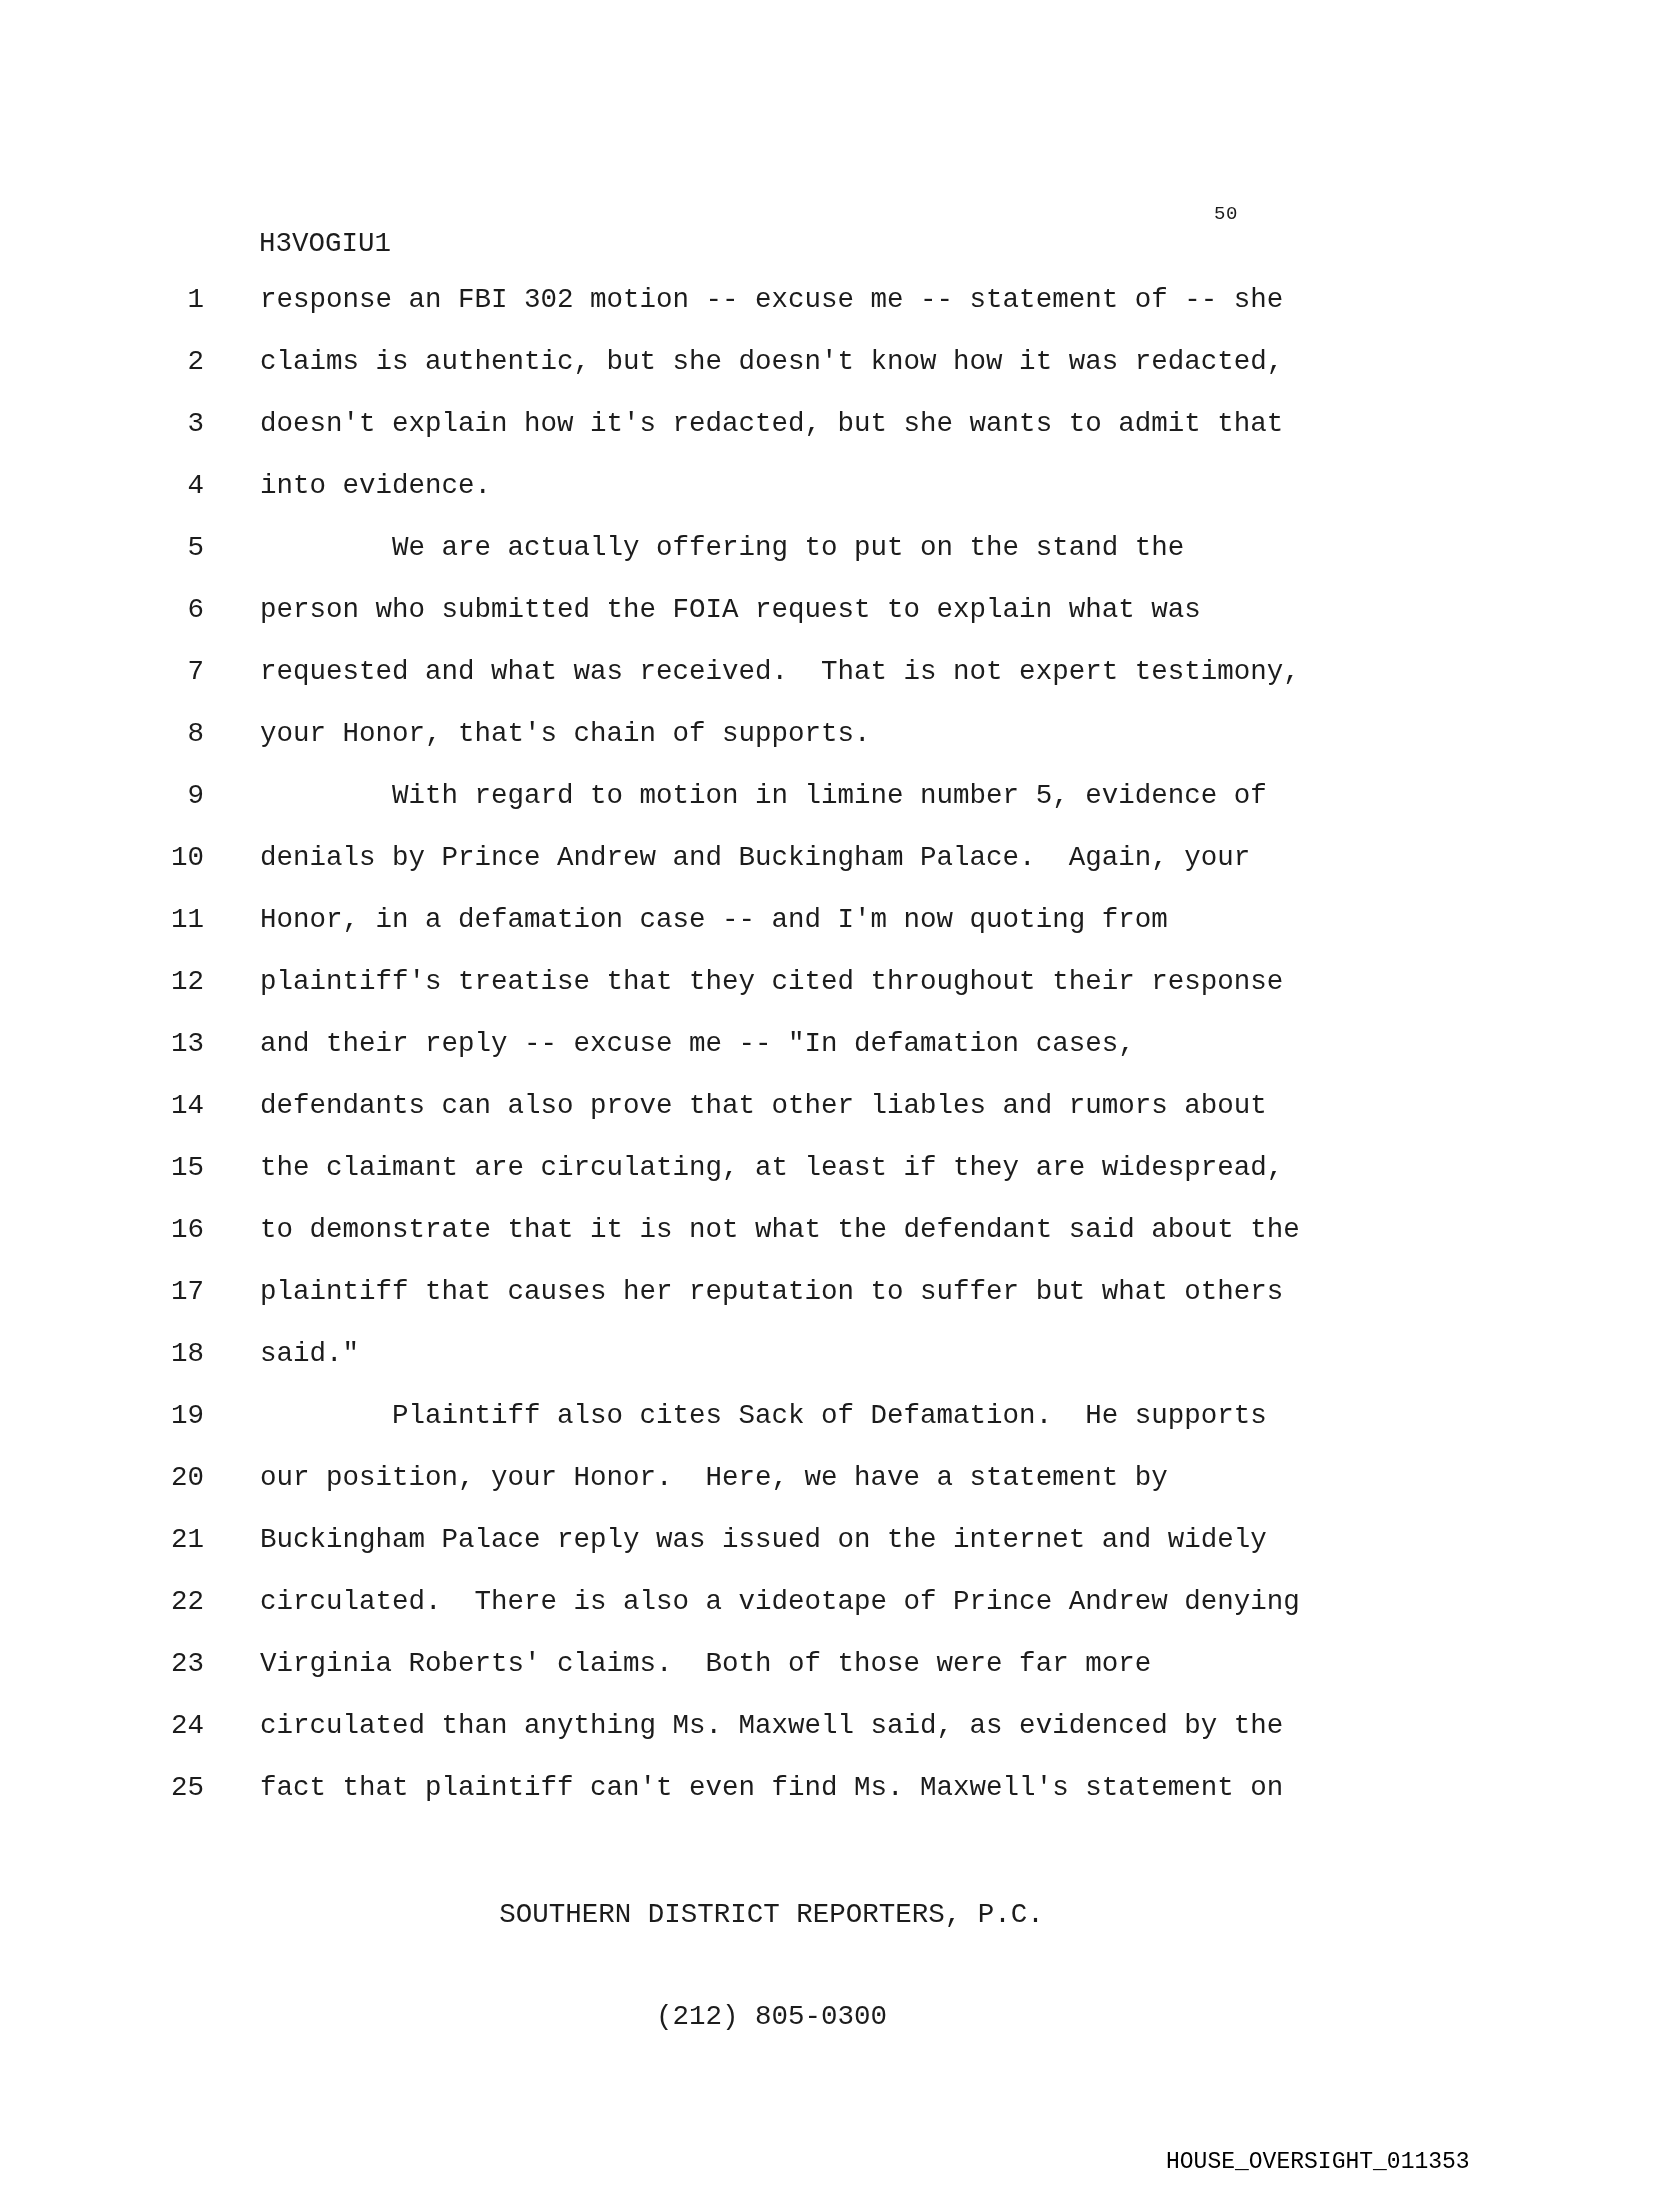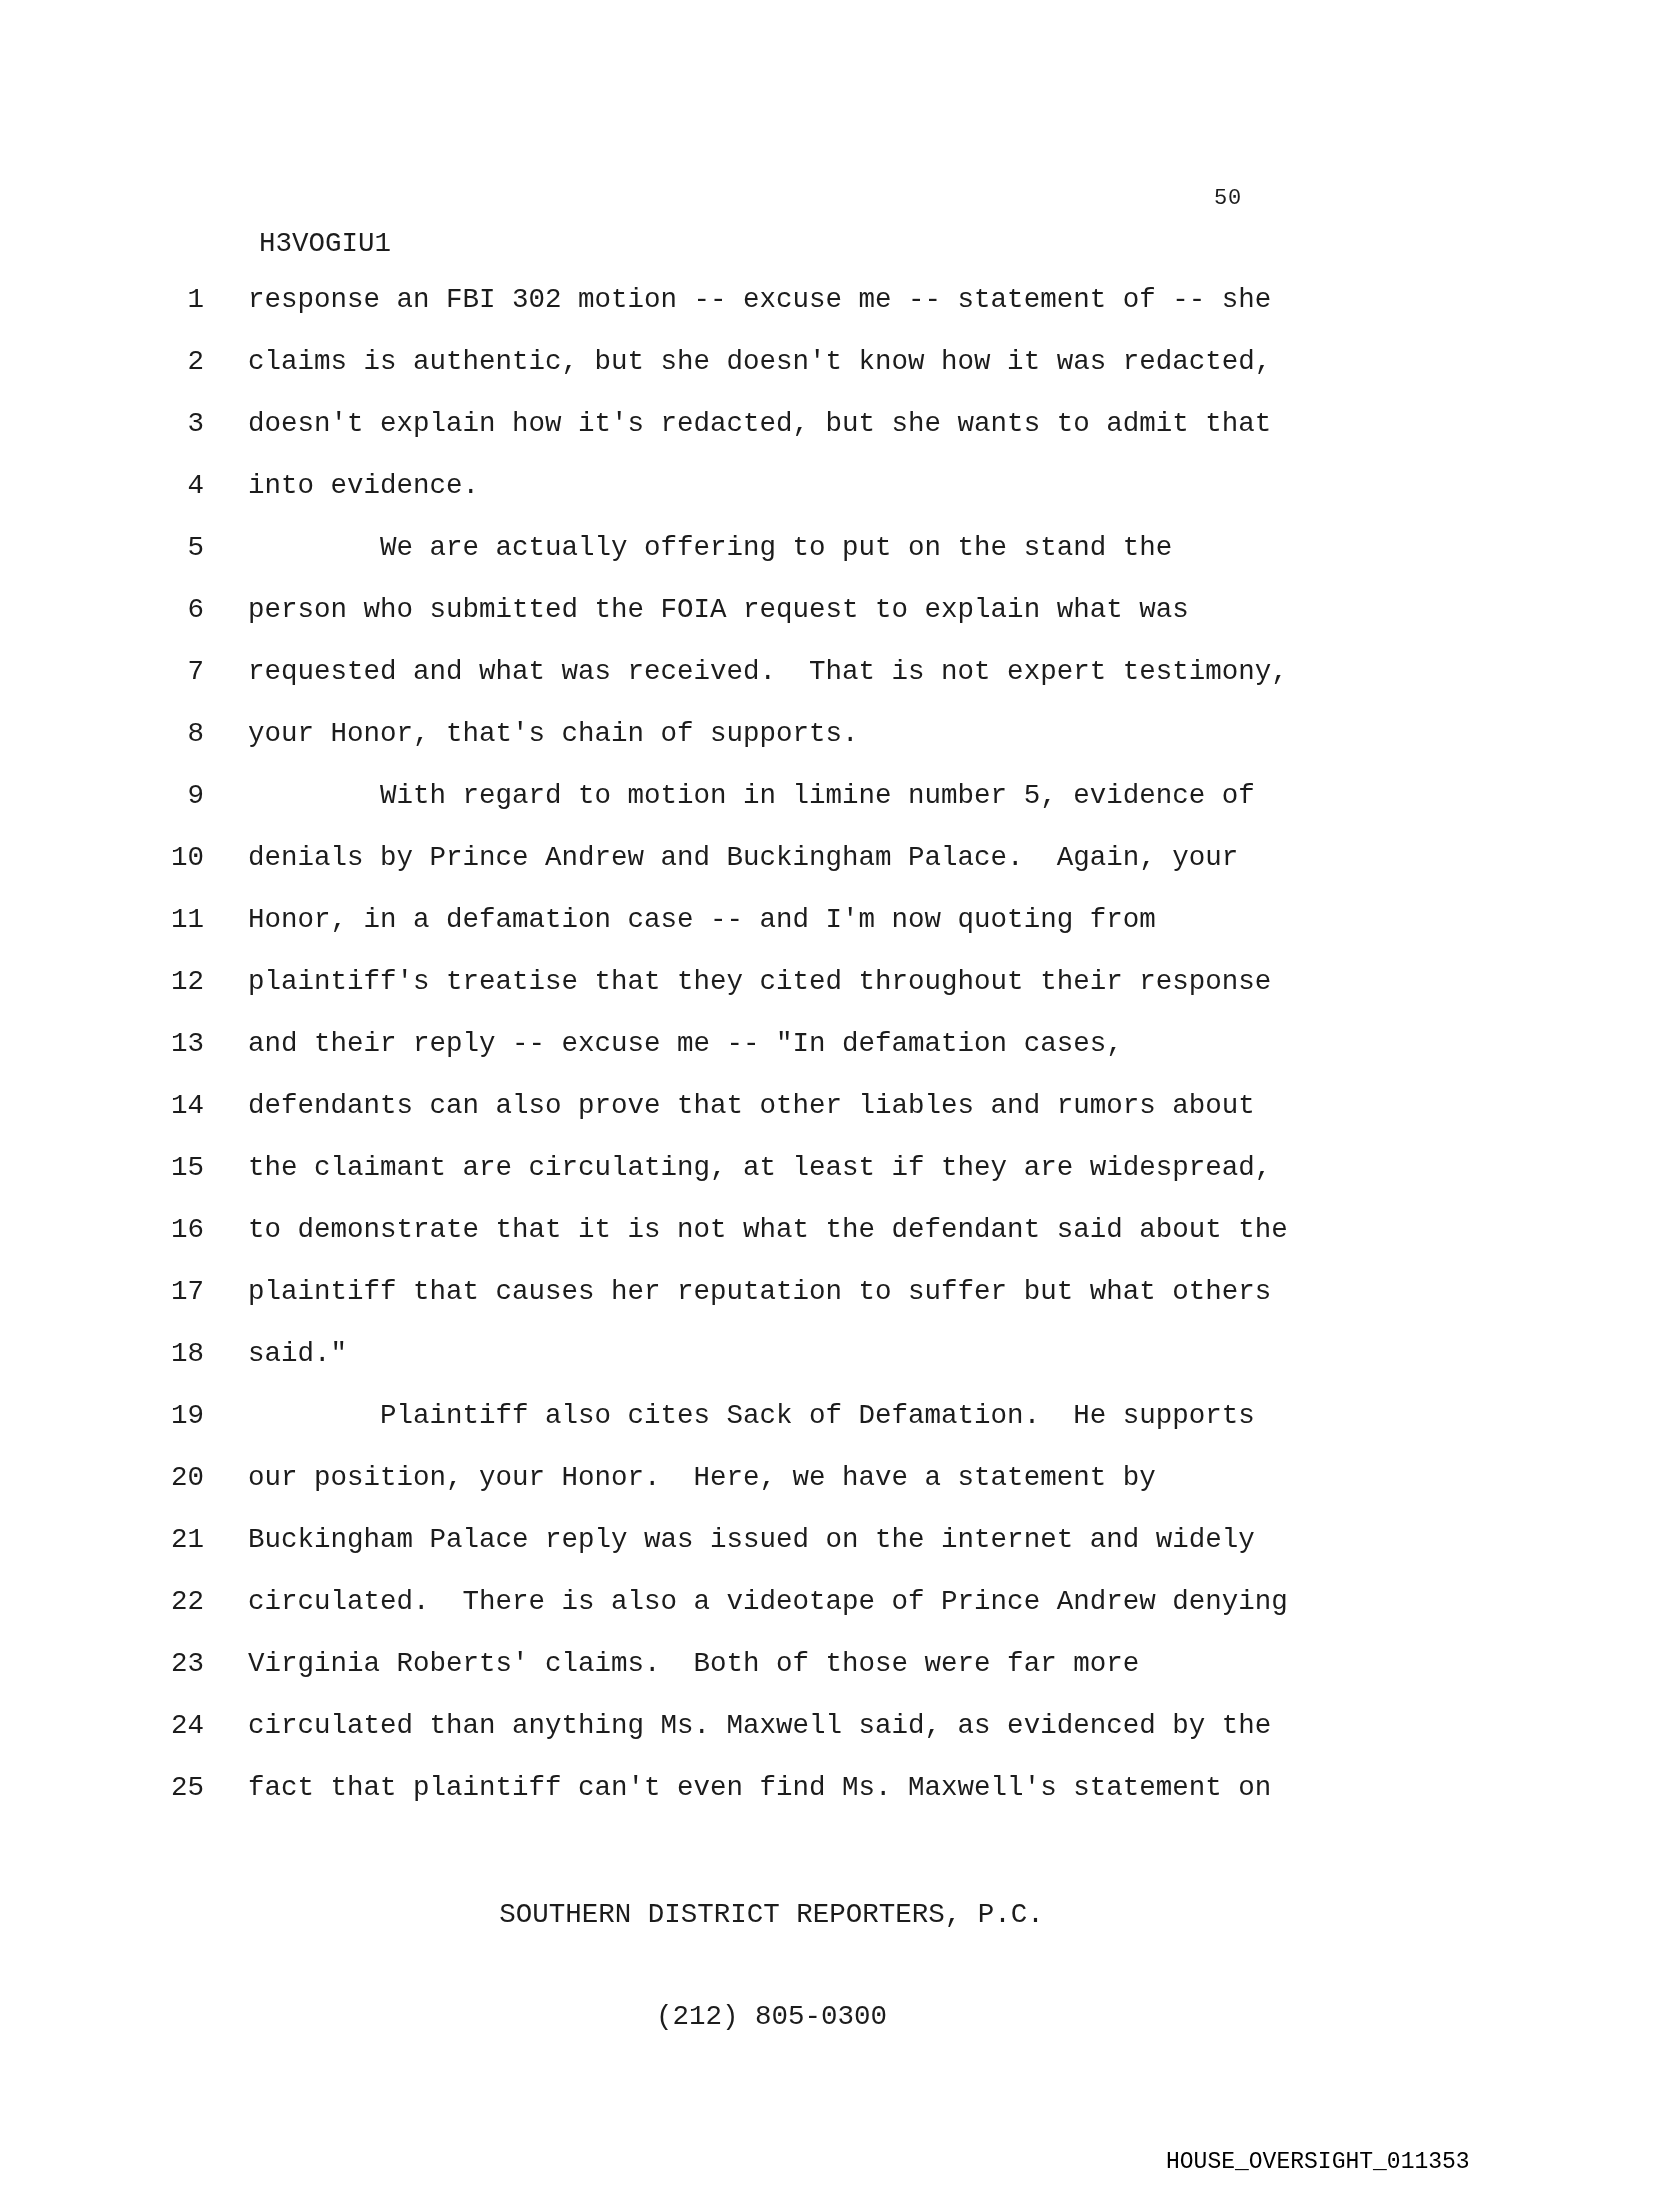--- a/index.html
+++ b/index.html
@@ -11,23 +11,23 @@
     position: relative;
     width: 1669px;
     height: 2205px;
     background: #ffffff;
     color: #1c1c1c;
     font-family: "Liberation Mono", "DejaVu Sans Mono", monospace;
     overflow: hidden;
   }
   .page-number {
     position: absolute;
-    top: 186px;
+    top: 203px;
     left: 1214px;
-    font-size: 22px;
+    font-size: 19px;
     letter-spacing: 0.7px;
     white-space: pre;
   }
   .header-id {
     position: absolute;
     top: 228px;
     left: 259px;
     font-size: 27.5px;
     white-space: pre;
   }
@@ -44,21 +44,21 @@
     font-size: 27.5px;
     line-height: 34px;
   }
   .t-num {
     flex: 0 0 204px;
     width: 204px;
     text-align: right;
     white-space: pre;
   }
   .t-text {
-    margin-left: 44px;
+    margin-left: 56px;
     white-space: pre;
   }
   .footer {
     position: absolute;
     top: 1830px;
     left: 260px;
     width: 1023px;
     text-align: center;
     font-size: 27.5px;
     line-height: 34px;

